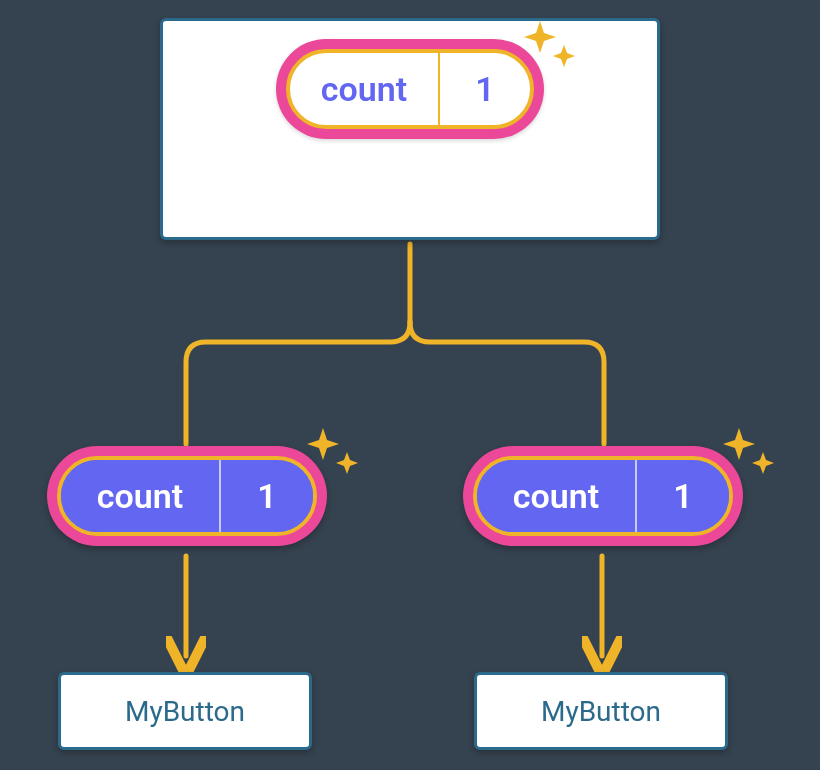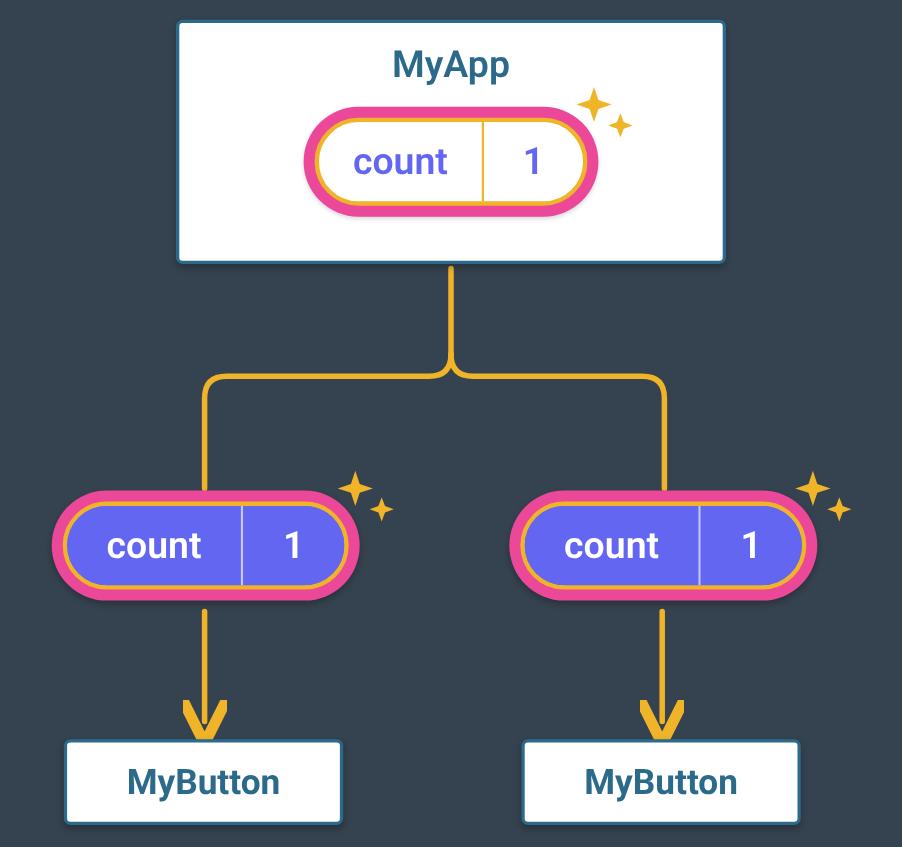--- a/index.html
+++ b/index.html
@@ -99,22 +99,22 @@
     width: 254px;
     height: 78px;
     display: flex;
     align-items: center;
     justify-content: center;
   }
   .btn-left { left: 58px; top: 672px; }
   .btn-right { left: 474px; top: 672px; }
   .btn-title {
     color: #2b6a8a;
-    font-size: 32px;
-    font-weight: 700;
+    font-size: 28px;
+    font-weight: 400;
   }
   .sparkle-group {
     position: absolute;
     pointer-events: none;
   }
   .edges, .arrows {
     position: absolute;
     left: 0; top: 0;
     pointer-events: none;
   }
@@ -126,21 +126,20 @@
   <g fill="none" stroke="#f0b429" stroke-width="5" stroke-linecap="round">
 
     <path d="M410 244 L410 322"></path>
 
     <path d="M410 322 Q410 342 390 342 L206 342 Q186 342 186 362 L186 444"></path>
     <path d="M410 322 Q410 342 430 342 L584 342 Q604 342 604 362 L604 444"></path>
   </g>
 </svg>
 
 <div class="card myapp-card">
-  <div class="myapp-title">MyApp</div>
   <div class="pill-outer app-pill-outer">
     <div class="pill app-pill">
       <div class="pill-segment seg-label">count</div>
       <div class="pill-segment seg-value">1</div>
     </div>
     <svg class="sparkle-group" width="60" height="60" style="right:-38px; top:-22px;">
       <g fill="#f0b429">
         <path d="M18 4 L22 16 L34 20 L22 24 L18 36 L14 24 L2 20 L14 16 Z"></path>
         <path d="M42 28 L45 36 L53 39 L45 42 L42 50 L39 42 L31 39 L39 36 Z"></path>
       </g>

